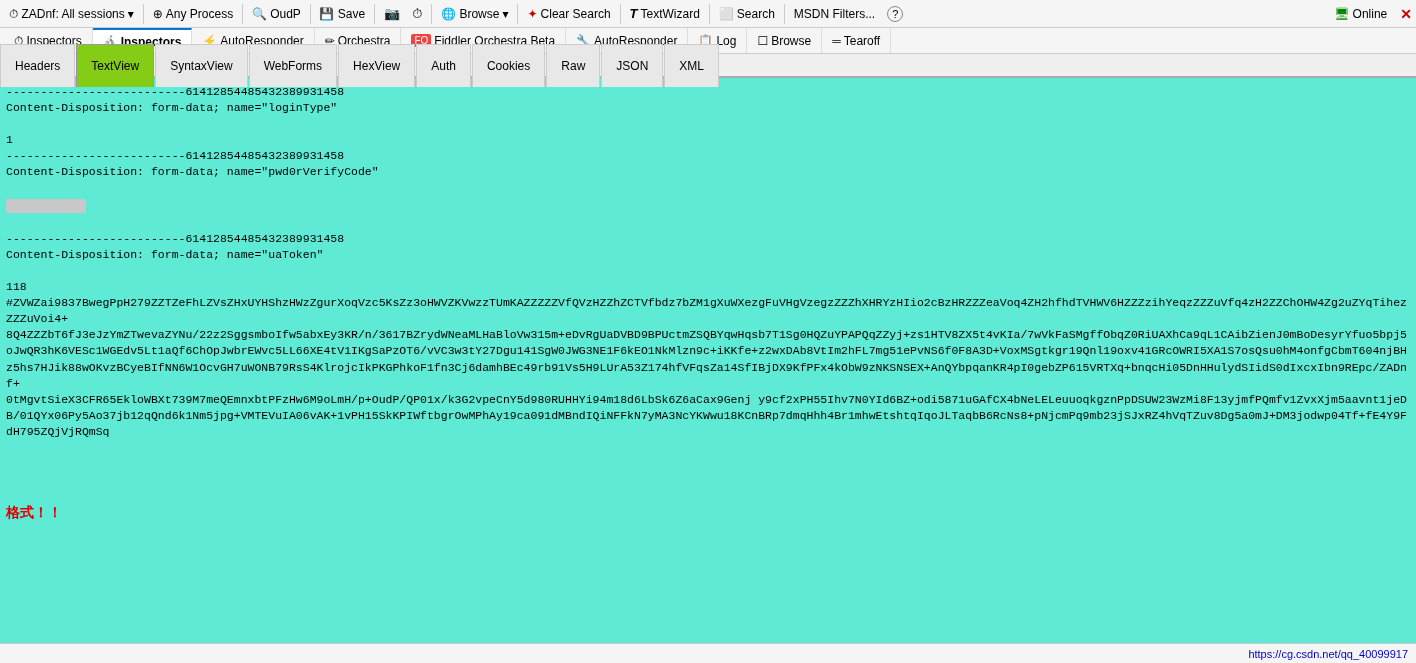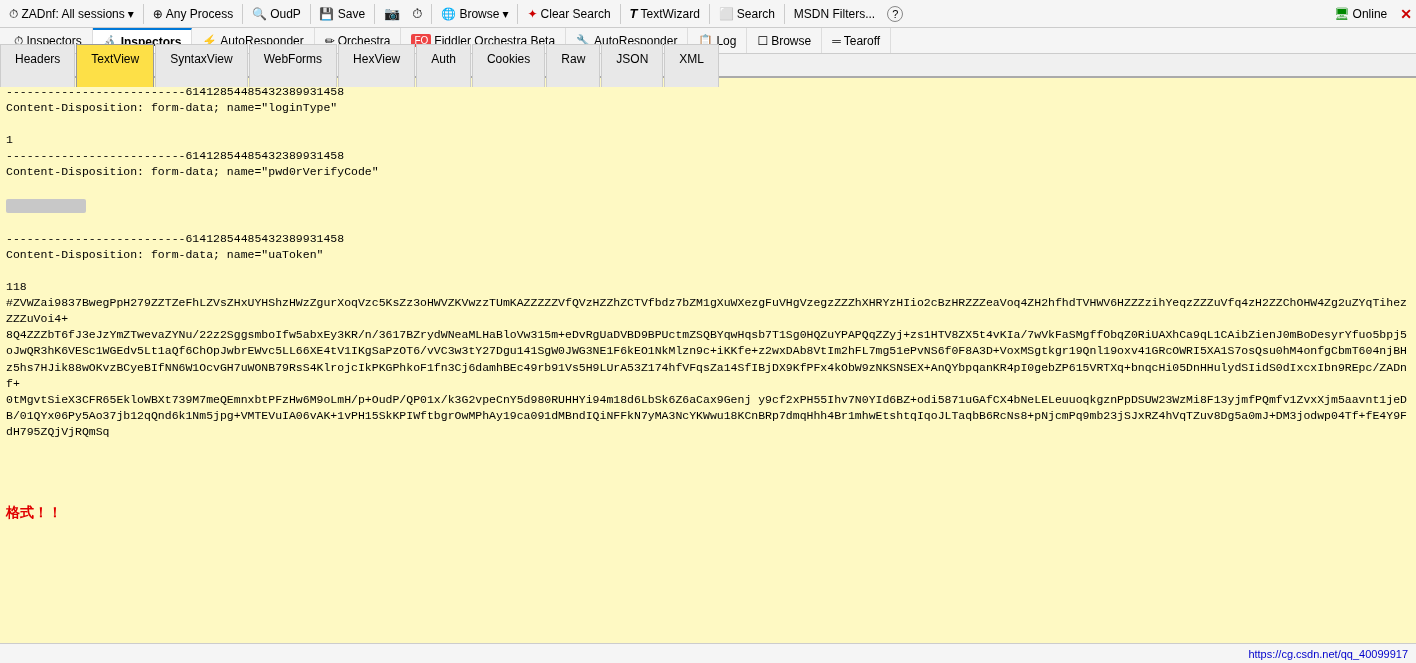--- a/index.html
+++ b/index.html
@@ -79,35 +79,35 @@
     }
     .subtabbar-item {
       padding: 21px 14px;
       cursor: pointer;
       border: 1px solid #ccc;
       border-bottom: none;
       background: #e8e8e8;
       font-size: 12px;
       height: 100%;
       display: flex;
-      align-items: flex-end;
+      align-items: center;
       white-space: nowrap;
       margin-right: 1px;
     }
     .subtabbar-item.active {
-      background: #fde047;
+      background: #84cc16;
       border-top: 1px solid #999;
       border-left: 1px solid #999;
       border-right: 1px solid #999;
       font-weight: normal;
     }
 
     
     .content {
-      background: #fef9c3;
+      background: #5eead4;
       height: calc(663px - 28px - 26px - 24px - 20px);
       overflow: auto;
       padding: 6px 6px;
       font-family: Consolas, 'Courier New', monospace;
       font-size: 11.5px;
       line-height: 1.4;
       white-space: pre-wrap;
       word-break: break-all;
       color: #000;
     }

